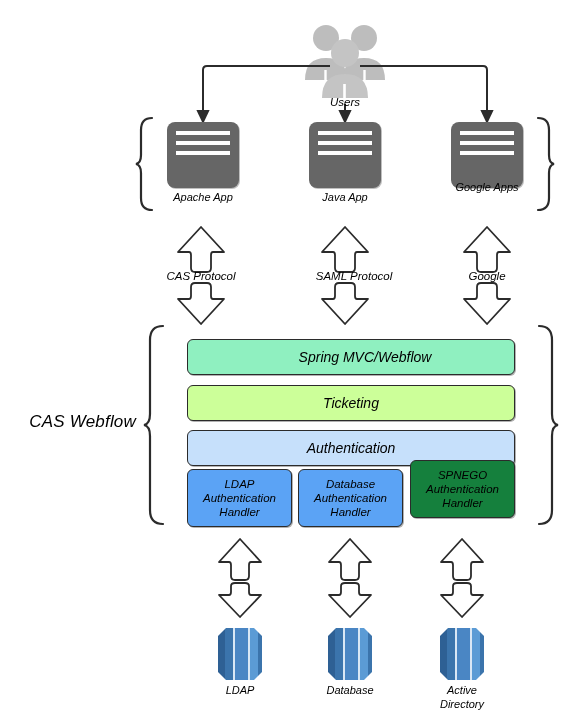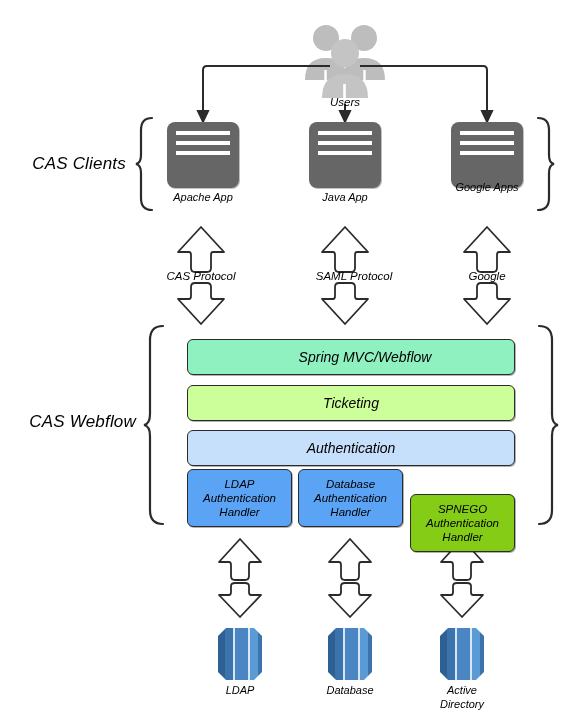--- a/index.html
+++ b/index.html
@@ -263,21 +263,20 @@
         <rect x="457" y="626" width="13" height="58" fill="#4A86C4"></rect>
         <rect x="470" y="626" width="2" height="58" fill="#D9E7F5"></rect>
         <rect x="472" y="626" width="8" height="58" fill="#5B9BD5"></rect>
         <rect x="480" y="626" width="7" height="58" fill="#3B74AC"></rect>
       </g>
     </g>
   </svg>
 
   <div class="abs users-label" style="left:305px; top:96px; width:80px;">Users</div>
 
-  <div class="abs group-label" style="left:0px; top:154px; width:126px;">CAS Clients</div>
 
   <div class="abs group-label" style="left:0px; top:412px; width:136px;">CAS Webflow</div>
 
   <div class="client-box" style="left:167px; top:122px;">
     <div class="client-bars">
       <i></i>
         <i></i>
         <i></i>
     </div>
   </div>
@@ -322,21 +321,21 @@
       <div>Handler</div>
     </div>
   </div>
   <div class="handler" style="left:298px; top:469px; background:#5BA3F5;">
     <div>
       <div>Database</div>
       <div>Authentication</div>
       <div>Handler</div>
     </div>
   </div>
-  <div class="handler" style="left:410px; top:494px; background:#84cc16;">
+  <div class="handler" style="left:410px; top:460px; background:#15803d;">
     <div>
       <div>SPNEGO</div>
       <div>Authentication</div>
       <div>Handler</div>
     </div>
   </div>
 
   <div class="abs node-label" style="left:190px; top:684px; width:100px;">LDAP</div>
   <div class="abs node-label" style="left:300px; top:684px; width:100px;">Database</div>
   <div class="abs node-label" style="left:412px; top:684px; width:100px;">Active</div>

